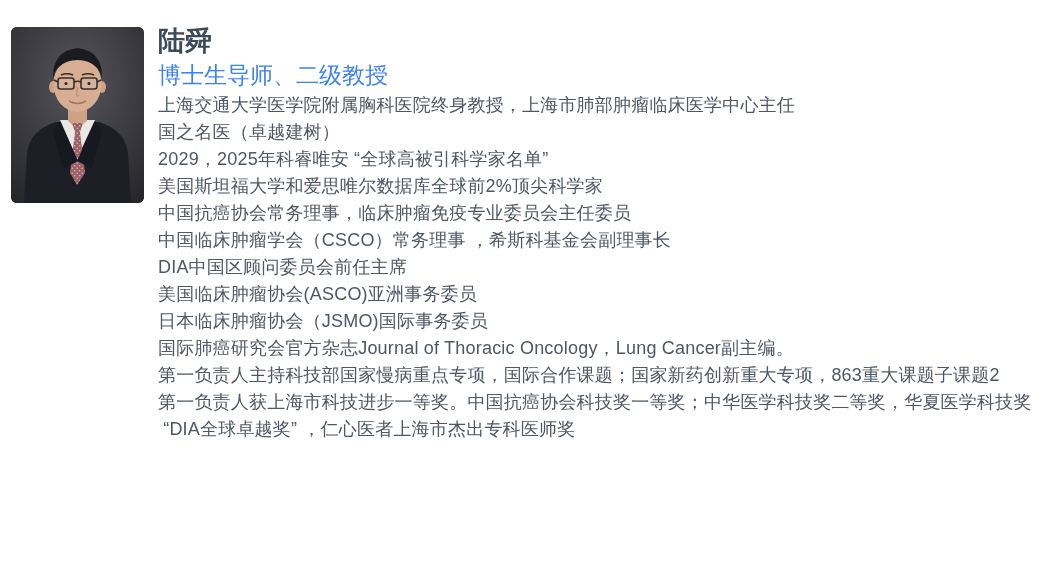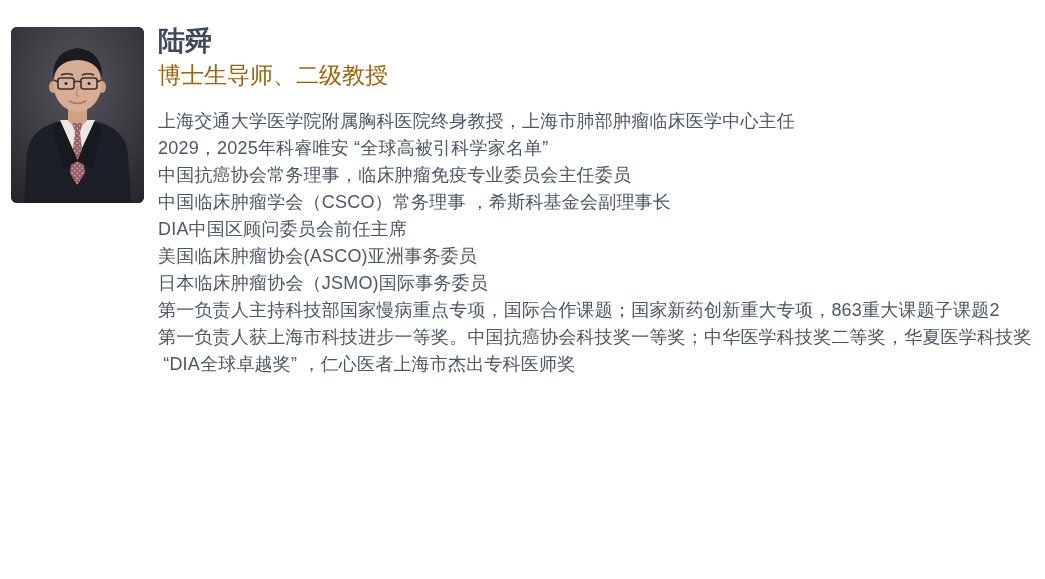--- a/index.html
+++ b/index.html
@@ -38,25 +38,25 @@
     font-size: 27px;
     line-height: 34px;
     font-weight: bold;
     color: #3d4a5a;
     white-space: pre;
   }
   .person-title {
     font-size: 23px;
     line-height: 30px;
     margin-top: 2px;
-    color: #a16207;
+    color: #3b82f6;
     white-space: pre;
   }
   .bio {
-    margin-top: 18px;
+    margin-top: 2px;
     font-size: 18px;
     line-height: 27px;
     color: #4d5765;
   }
   .bio-line {
     white-space: pre;
     letter-spacing: 0.2px;
   }
 </style>
 </head>
@@ -117,25 +117,28 @@
       <path d="M58 74 Q66.5 79 75 74" stroke="#a9765e" stroke-width="1.5" fill="none"></path>
     </svg>
   </div>
 
   <div class="content">
     <div class="person-name">陆舜</div>
     <div class="person-title">博士生导师、二级教授</div>
 
     <div class="bio">
       <div class="bio-line">上海交通大学医学院附属胸科医院终身教授，上海市肺部肿瘤临床医学中心主任</div>
+      <div class="bio-line">国之名医（卓越建树）</div>
       <div class="bio-line">2029，2025年科睿唯安 “全球高被引科学家名单”</div>
+      <div class="bio-line">美国斯坦福大学和爱思唯尔数据库全球前2%顶尖科学家</div>
       <div class="bio-line">中国抗癌协会常务理事，临床肿瘤免疫专业委员会主任委员</div>
       <div class="bio-line">中国临床肿瘤学会（CSCO）常务理事 ，希斯科基金会副理事长</div>
       <div class="bio-line">DIA中国区顾问委员会前任主席</div>
       <div class="bio-line">美国临床肿瘤协会(ASCO)亚洲事务委员</div>
       <div class="bio-line">日本临床肿瘤协会（JSMO)国际事务委员</div>
+      <div class="bio-line">国际肺癌研究会官方杂志Journal of Thoracic Oncology，Lung Cancer副主编。</div>
       <div class="bio-line">第一负责人主持科技部国家慢病重点专项，国际合作课题；国家新药创新重大专项，863重大课题子课题2</div>
       <div class="bio-line">第一负责人获上海市科技进步一等奖。中国抗癌协会科技奖一等奖；中华医学科技奖二等奖，华夏医学科技奖</div>
       <div class="bio-line"> “DIA全球卓越奖” ，仁心医者上海市杰出专科医师奖</div>
     </div>
   </div>
 
 </div>
 
 </body></html>

